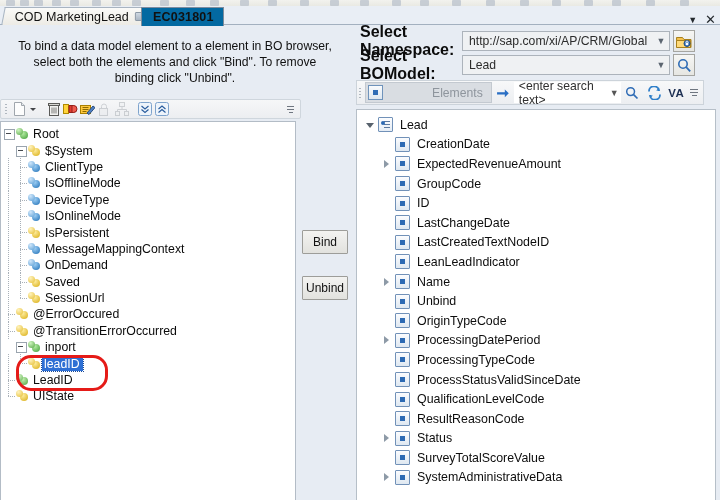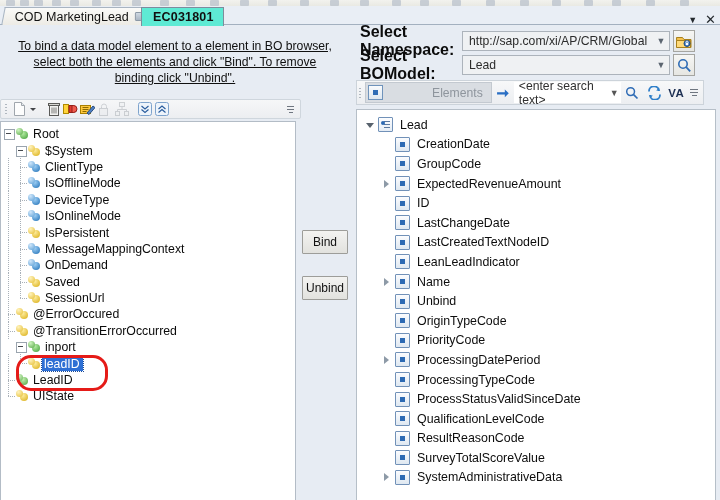--- a/index.html
+++ b/index.html
@@ -47,21 +47,21 @@
   .tab.inactive {
     left: 3px;
     transform: skewX(-11deg);
     background: linear-gradient(180deg,#fafaf8 0%,#edebe5 100%);
     border-color: #a8b4c1;
     z-index: 1;
   }
   .tab.inactive > span { display: inline-block; transform: skewX(11deg); }
   .tab.active {
     left: 141px;
-    background: #5eead4;
+    background: #0369a1;
     border-color: #7f8c9b;
     font-weight: bold;
     letter-spacing: .2px;
     z-index: 3;
     height: 19px;
     top: 1px;
   }
   .tab .dirty {
     display: inline-block; width: 7px; height: 9px; margin-left: 6px;
     background: linear-gradient(180deg,#cfd8e2,#aab6c4);
@@ -79,21 +79,21 @@
   
   .left-pane {
     position: absolute; left: 0; top: 25px; width: 350px; height: 475px;
     background: #e7ecf3;
   }
   .instructions {
     position: absolute; left: 0; top: 0; width: 350px; height: 72px;
     display: flex; align-items: center; justify-content: center;
     text-align: center;
     padding: 2px 18px 0 18px;
-    font-size: 12.2px; line-height: 16px; color: #101010; text-decoration: underline;
+    font-size: 12.2px; line-height: 16px; color: #101010;
   }
   .lt-toolbar {
     position: absolute; left: 0; top: 74px; width: 301px; height: 20px;
     background: linear-gradient(180deg,#f6f7f8 0%,#eceef1 100%);
     border: 1px solid #cfd6dd;
     border-radius: 2px;
     display: flex; align-items: center;
     padding-left: 2px;
   }
   .grip { width: 6px; height: 14px; margin-right: 2px; position: relative; }
@@ -702,36 +702,36 @@
             <span class="rlbl">Lead</span>
           </div>
           <div class="rrow">
             <span class="indent-1"></span>
             <span class="rexp"></span>
             <span class="bo-ico"></span>
             <span class="rlbl">CreationDate</span>
           </div>
           <div class="rrow">
             <span class="indent-1"></span>
-            <span class="rexp"></span>
-            <span class="bo-ico"></span>
-            <span class="rlbl">GroupCode</span>
-          </div>
-          <div class="rrow">
-            <span class="indent-1"></span>
             <span class="rexp">
               <span class="tri-r"></span>
             </span>
             <span class="bo-ico"></span>
             <span class="rlbl">ExpectedRevenueAmount</span>
           </div>
           <div class="rrow">
             <span class="indent-1"></span>
             <span class="rexp"></span>
             <span class="bo-ico"></span>
+            <span class="rlbl">GroupCode</span>
+          </div>
+          <div class="rrow">
+            <span class="indent-1"></span>
+            <span class="rexp"></span>
+            <span class="bo-ico"></span>
             <span class="rlbl">ID</span>
           </div>
           <div class="rrow">
             <span class="indent-1"></span>
             <span class="rexp"></span>
             <span class="bo-ico"></span>
             <span class="rlbl">LastChangeDate</span>
           </div>
           <div class="rrow">
             <span class="indent-1"></span>
@@ -760,26 +760,20 @@
             <span class="rlbl">Unbind</span>
           </div>
           <div class="rrow">
             <span class="indent-1"></span>
             <span class="rexp"></span>
             <span class="bo-ico"></span>
             <span class="rlbl">OriginTypeCode</span>
           </div>
           <div class="rrow">
             <span class="indent-1"></span>
-            <span class="rexp"></span>
-            <span class="bo-ico"></span>
-            <span class="rlbl">PriorityCode</span>
-          </div>
-          <div class="rrow">
-            <span class="indent-1"></span>
             <span class="rexp">
               <span class="tri-r"></span>
             </span>
             <span class="bo-ico"></span>
             <span class="rlbl">ProcessingDatePeriod</span>
           </div>
           <div class="rrow">
             <span class="indent-1"></span>
             <span class="rexp"></span>
             <span class="bo-ico"></span>
@@ -795,20 +789,28 @@
             <span class="indent-1"></span>
             <span class="rexp"></span>
             <span class="bo-ico"></span>
             <span class="rlbl">QualificationLevelCode</span>
           </div>
           <div class="rrow">
             <span class="indent-1"></span>
             <span class="rexp"></span>
             <span class="bo-ico"></span>
             <span class="rlbl">ResultReasonCode</span>
+          </div>
+          <div class="rrow">
+            <span class="indent-1"></span>
+            <span class="rexp">
+              <span class="tri-r"></span>
+            </span>
+            <span class="bo-ico"></span>
+            <span class="rlbl">Status</span>
           </div>
           <div class="rrow">
             <span class="indent-1"></span>
             <span class="rexp"></span>
             <span class="bo-ico"></span>
             <span class="rlbl">SurveyTotalScoreValue</span>
           </div>
           <div class="rrow">
             <span class="indent-1"></span>
             <span class="rexp">

